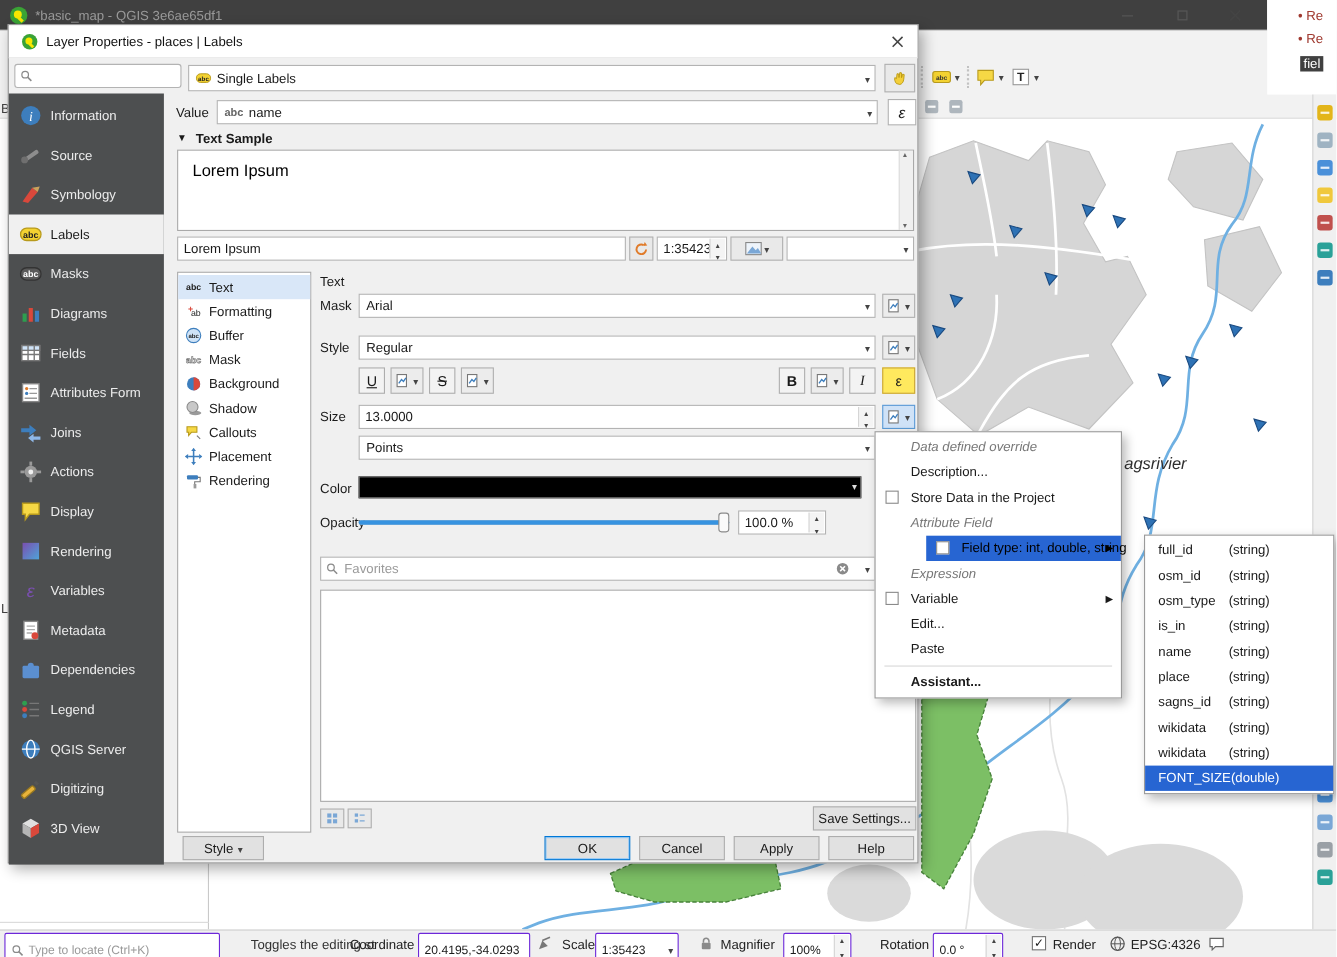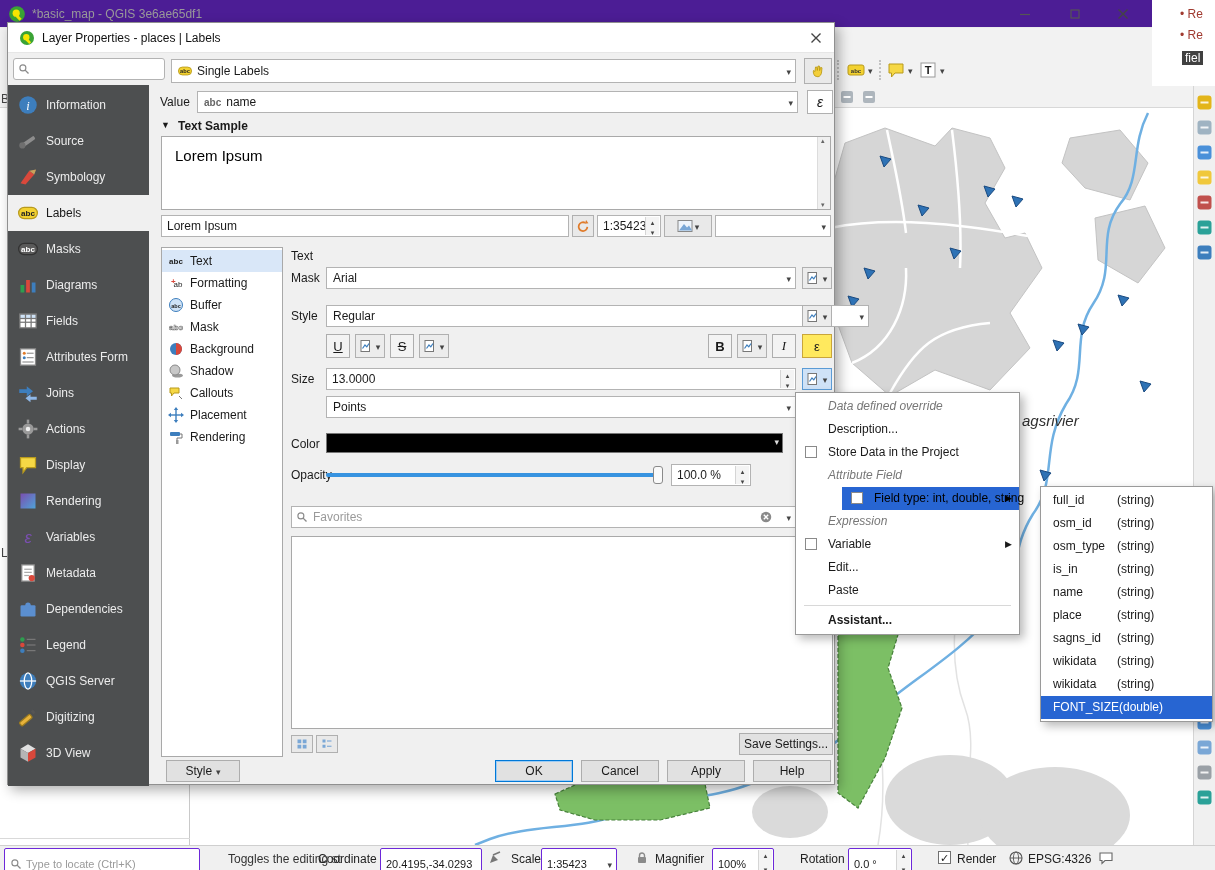--- a/index.html
+++ b/index.html
@@ -8,21 +8,21 @@
             font-family:"Liberation Sans", sans-serif; font-size:12px; color:#1a1a1a; }
 
   [data-icon] svg { width:100%; height:100%; display:block; }
   .i12{width:12px;height:12px;display:inline-block;flex:0 0 12px;}
   .i14{width:14px;height:14px;display:inline-block;flex:0 0 14px;}
   .i16{width:16px;height:16px;display:inline-block;flex:0 0 16px;}
   .i18{width:18px;height:18px;display:inline-block;flex:0 0 18px;}
   .i20{width:20px;height:20px;display:inline-block;flex:0 0 20px;}
 
   
-  .titlebar{position:absolute;left:0;top:0;width:1152px;height:28px;background:#4c1d95;border-bottom:1px solid #ececec;z-index:2;}
+  .titlebar{position:absolute;left:0;top:0;width:1152px;height:28px;background:#404040;border-bottom:1px solid #ececec;z-index:2;}
   .title-icon{position:absolute;left:8px;top:5px;}
   .title-text{position:absolute;left:32px;top:7px;color:#9a9a9a;}
   .win-btn{position:absolute;top:6px;width:18px;height:16px;cursor:default;}
   .overlay-notes{position:absolute;left:1152px;top:0;width:63px;height:86px;background:#fff;z-index:2;}
   .note-line{margin:7px 0 0 28px;color:#a03a30;white-space:nowrap;}
   .note-line::before{content:"• ";}
   .note-hl{display:inline-block;margin:9px 0 0 30px;background:#404040;color:#fff;padding:0 3px;}
 
   
   .toolbar-bg{position:absolute;left:0;top:28px;width:1215px;height:80px;background:#f2f2f2;border-bottom:1px solid #d8d8d8;z-index:1;}
@@ -693,21 +693,21 @@
       <span class="i14" data-icon="data-defined-icon">
           <svg viewBox="0 0 14 14">
             <rect x="1" y="1.5" width="8.5" height="11" fill="#fff" stroke="#777"></rect>
             <path d="M2.5 9.5 L5 6 L6.8 7.8 L9 4.5" fill="none" stroke="#3d7ebd" stroke-width="1.2"></path>
           </svg>
         </span>
         <span class="cdown"></span>
     </div>
 
     <span class="label" style="left:283px;top:286px;">Style</span>
-    <div class="combo" style="left:318px;top:282px;width:543px;height:22px;">
+    <div class="combo" style="left:318px;top:282px;width:470px;height:22px;">
       <span>Regular</span>
       <span class="combo-arrow cdown"></span>
     </div>
     <div class="ddbtn" style="left:794px;top:282px;width:30px;height:22px;">
       <span class="i14" data-icon="data-defined-icon">
           <svg viewBox="0 0 14 14">
             <rect x="1" y="1.5" width="8.5" height="11" fill="#fff" stroke="#777"></rect>
             <path d="M2.5 9.5 L5 6 L6.8 7.8 L9 4.5" fill="none" stroke="#3d7ebd" stroke-width="1.2"></path>
           </svg>
         </span>

